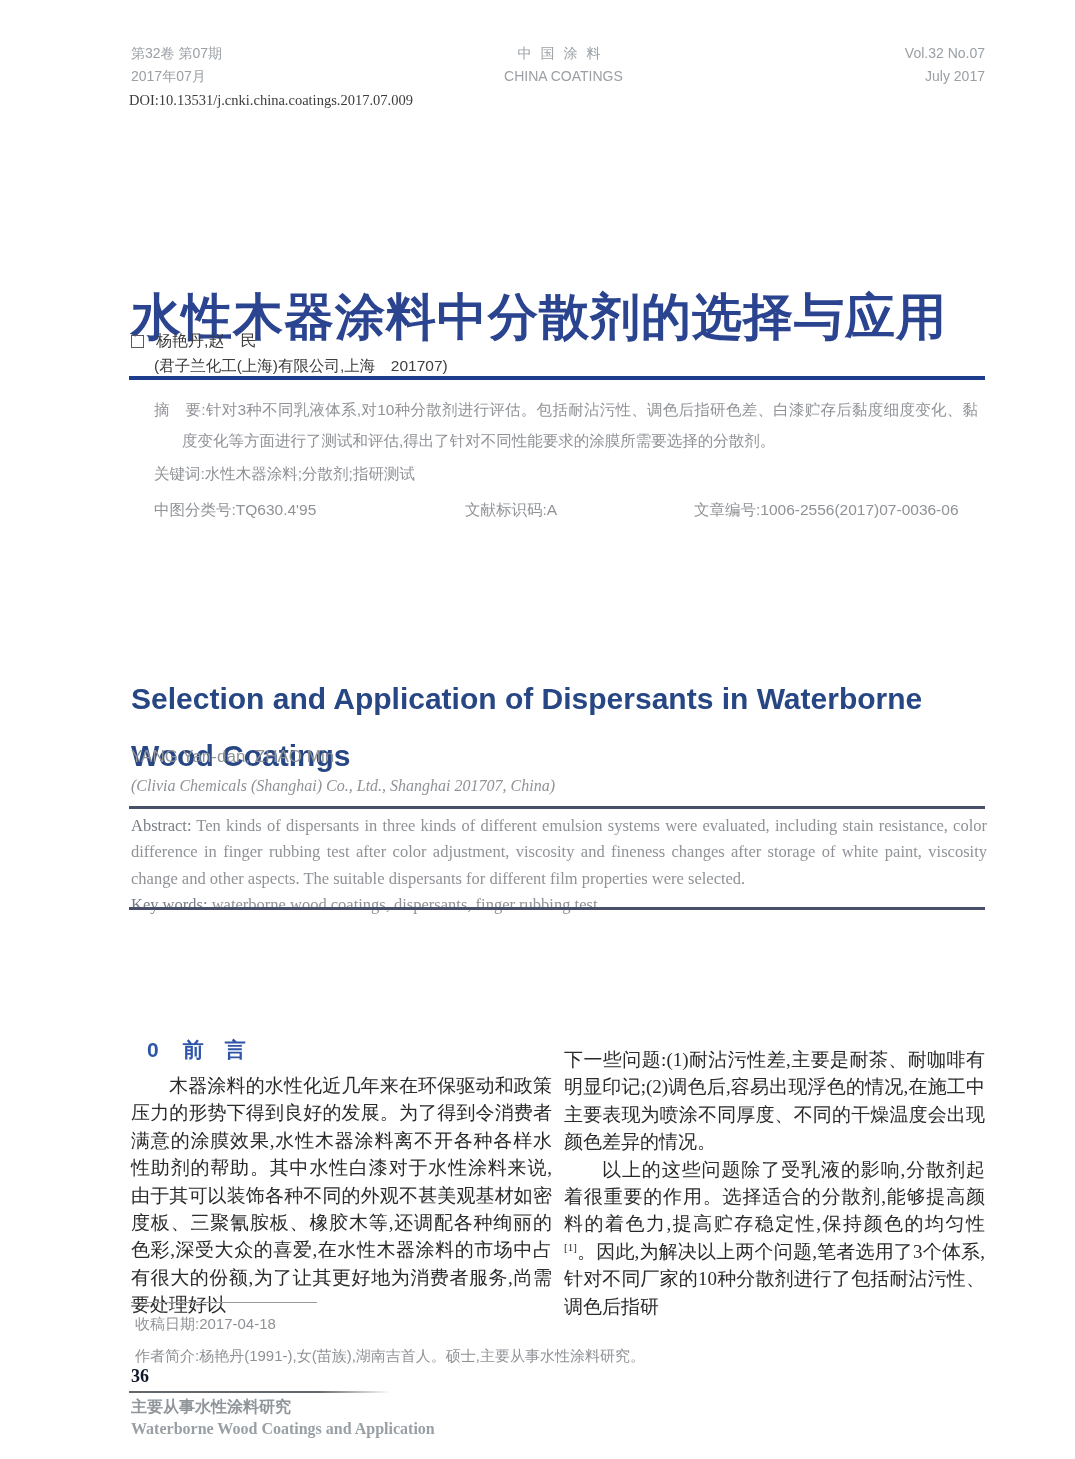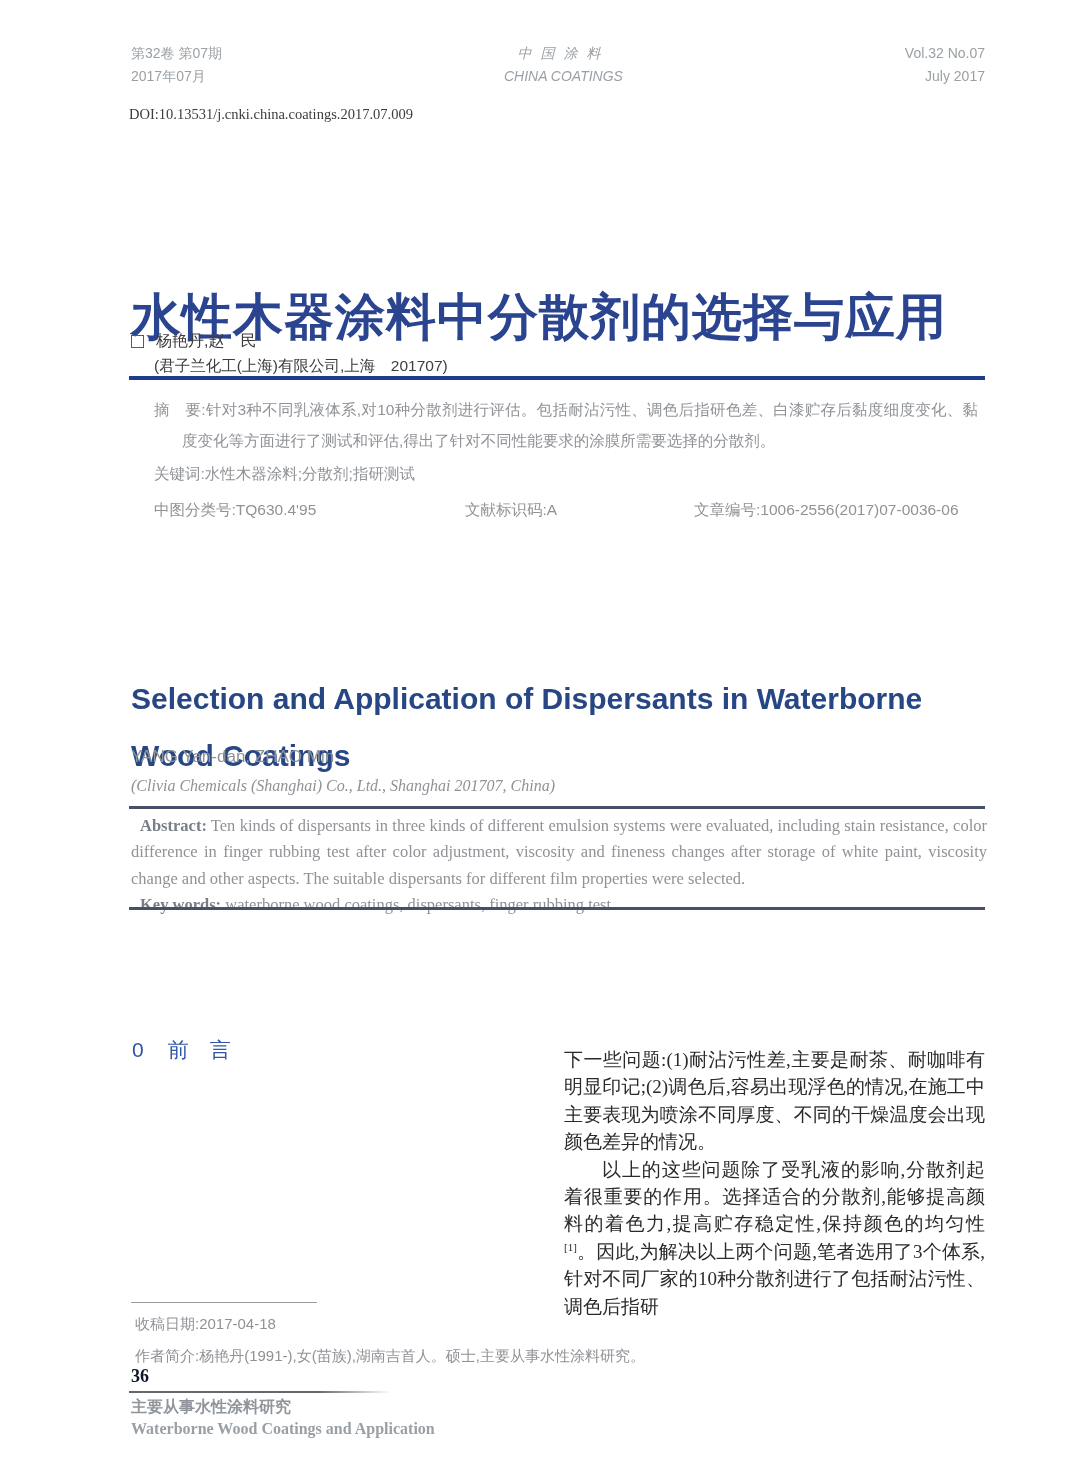--- a/index.html
+++ b/index.html
@@ -7,25 +7,25 @@
     position:relative; width:1037px; height:1459px; margin:0 auto;
     background:#ffffff; overflow:hidden;
     font-family:"Liberation Sans", sans-serif;
   }
   
   .hdr {
     position:absolute; top:42px; left:112px; width:854px;
     display:flex; justify-content:space-between;
     color:#9aa0a5; font-size:14px; line-height:23px;
   }
-  .hdr-cell-center { text-align:center;font-style:italic; }
+  .hdr-cell-center { text-align:center; }
   .hdr-journal-cn { letter-spacing:9px; }
   .hdr-cell-right { text-align:right; }
   .doi {
-    position:absolute; top:106px; left:110px;
+    position:absolute; top:92px; left:110px;
     font-family:"Liberation Serif", serif; color:#3c3c3c; font-size:14.5px;
   }
   
   .cn-title {
     position:absolute; top:250px; left:112px; width:880px;
     font-size:50px; font-weight:bold; color:#2b4490;
     letter-spacing:1px; white-space:nowrap;
   }
   .cn-authors {
     position:absolute; top:331px; left:112px;
@@ -65,27 +65,27 @@
     position:absolute; left:110px; width:856px; height:3px; background:#475068;
   }
   .slate-rule-top { top:806px; }
   .slate-rule-bottom { top:907px; }
   .en-abs {
     position:absolute; top:813px; left:112px; width:856px;
     font-family:"Liberation Serif", serif; font-size:16.5px; line-height:26.3px;
     color:#8f9296; text-align:justify;
   }
   .en-abs p { margin:0; }
-  .abs-label { font-weight:bold; color:#777e86;margin-left:9px; }
+  .abs-label { font-weight:normal; color:#777e86; }
   
   .col { position:absolute; width:421px; }
   .col-left  { top:1036px; left:112px; }
   .col-right { top:1046px; left:545px; }
   .sec-heading {
-    color:#2f55a8; font-size:21px; font-weight:normal; margin:0 0 8px 1px;
+    color:#2f55a8; font-size:21px; font-weight:bold; margin:0 0 8px 16px;
   }
   .sec-heading .sec-num { margin-right:24px; }
   .body-text {
     font-family:"Liberation Serif", serif; font-size:19px; line-height:27.4px;
     color:#2a2a2a; text-align:justify; margin:0;
   }
   .body-text.indent { text-indent:2em; }
   sup.ref { font-size:11px; line-height:0; }
   
   .fn-rule { position:absolute; top:1302px; left:112px; width:186px; height:1px; background:#9a9a9a; }
@@ -159,20 +159,21 @@
   <div class="en-abs">
     <p><span class="abs-label">Abstract:</span><span> Ten kinds of dispersants in three kinds of different emulsion systems were evaluated, including stain resistance, color difference in finger rubbing test after color adjustment, viscosity and fineness changes after storage of white paint, viscosity change and other aspects. The suitable dispersants for different film properties were selected.</span></p>
     <p><span class="abs-label">Key words:</span><span> waterborne wood coatings, dispersants, finger rubbing test</span></p>
   </div>
   <div class="slate-rule-bottom"></div>
 
   <div class="col col-left">
     <h3 class="sec-heading">
       <span class="sec-num">0</span><span>前　言</span>
     </h3>
+    <p class="body-text indent">木器涂料的水性化近几年来在环保驱动和政策压力的形势下得到良好的发展。为了得到令消费者满意的涂膜效果,水性木器涂料离不开各种各样水性助剂的帮助。其中水性白漆对于水性涂料来说,由于其可以装饰各种不同的外观不甚美观基材如密度板、三聚氰胺板、橡胶木等,还调配各种绚丽的色彩,深受大众的喜爱,在水性木器涂料的市场中占有很大的份额,为了让其更好地为消费者服务,尚需要处理好以</p>
   </div>
 
   <div class="col col-right">
     <p class="body-text">下一些问题:(1)耐沾污性差,主要是耐茶、耐咖啡有明显印记;(2)调色后,容易出现浮色的情况,在施工中主要表现为喷涂不同厚度、不同的干燥温度会出现颜色差异的情况。</p>
     <p class="body-text indent"><span>以上的这些问题除了受乳液的影响,分散剂起着很重要的作用。选择适合的分散剂,能够提高颜料的着色力,提高贮存稳定性,保持颜色的均匀性</span><sup class="ref">[1]</sup><span>。因此,为解决以上两个问题,笔者选用了3个体系,针对不同厂家的10种分散剂进行了包括耐沾污性、调色后指研</span></p>
   </div>
 
   <div class="fn-rule"></div>
   <div class="fn">
     <p>收稿日期:2017-04-18</p>

